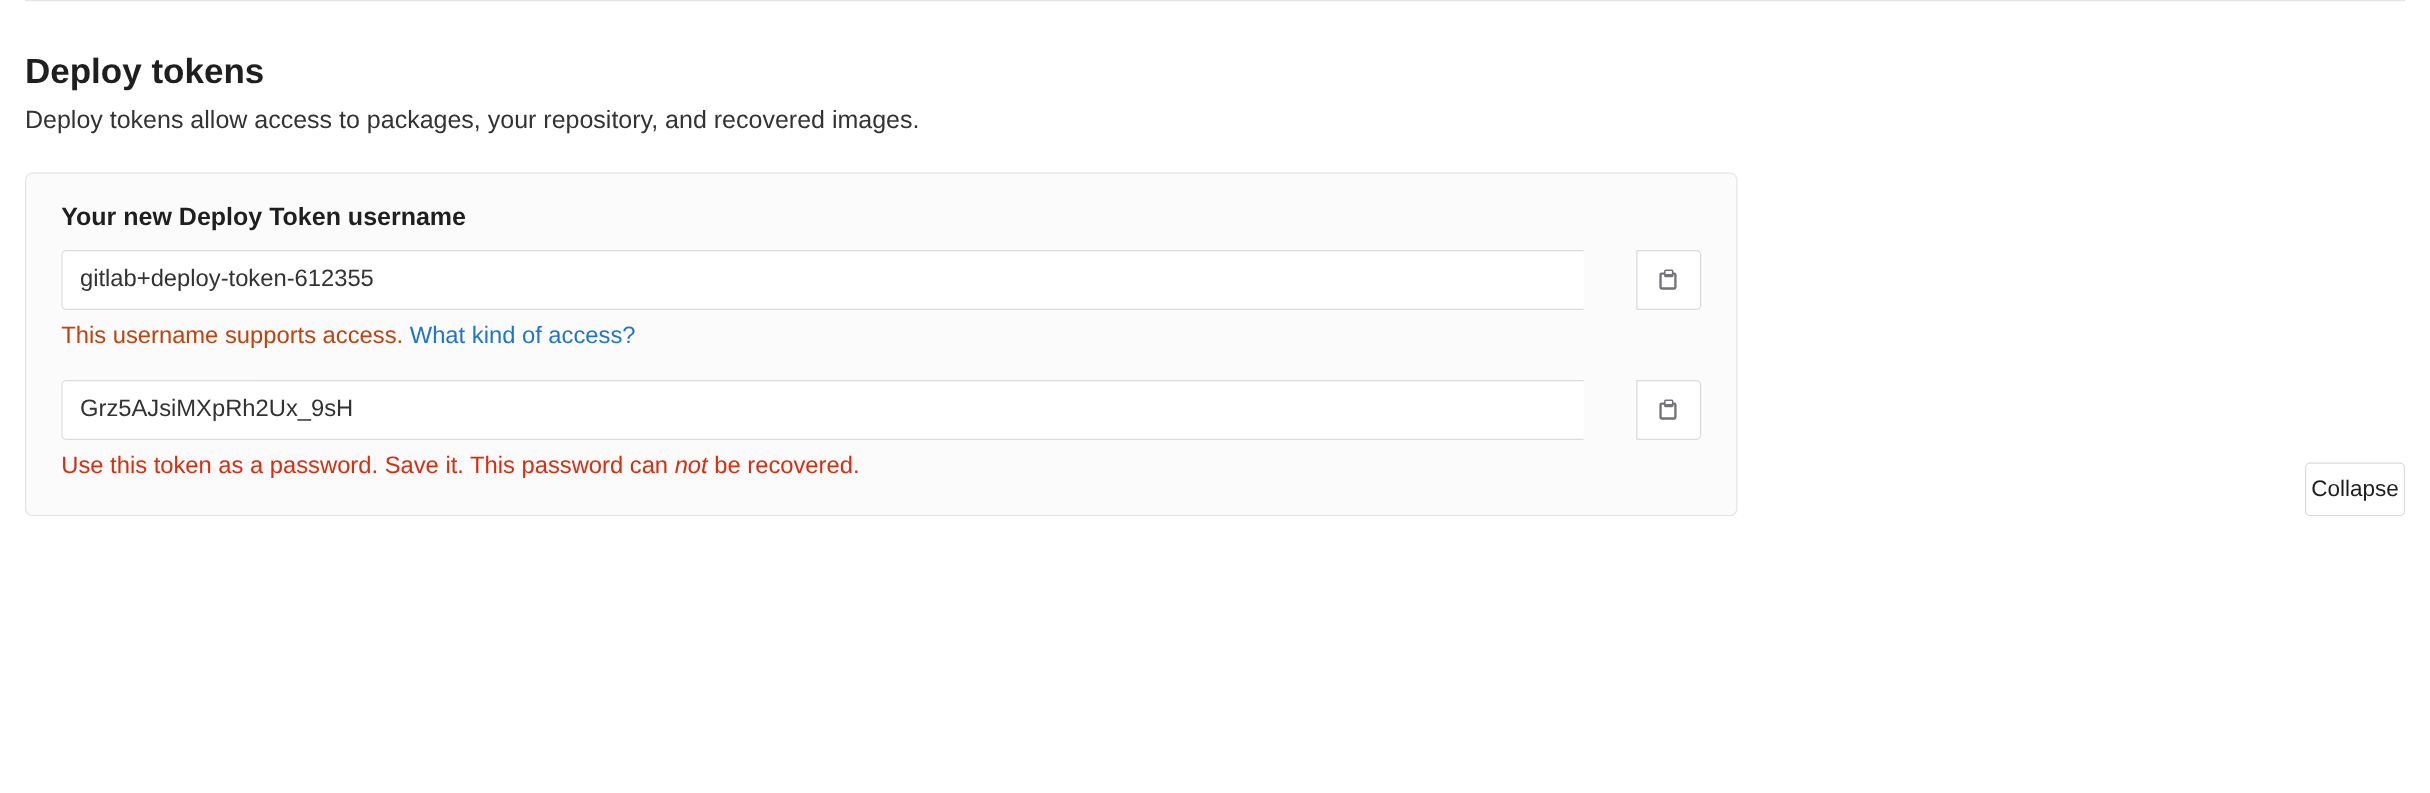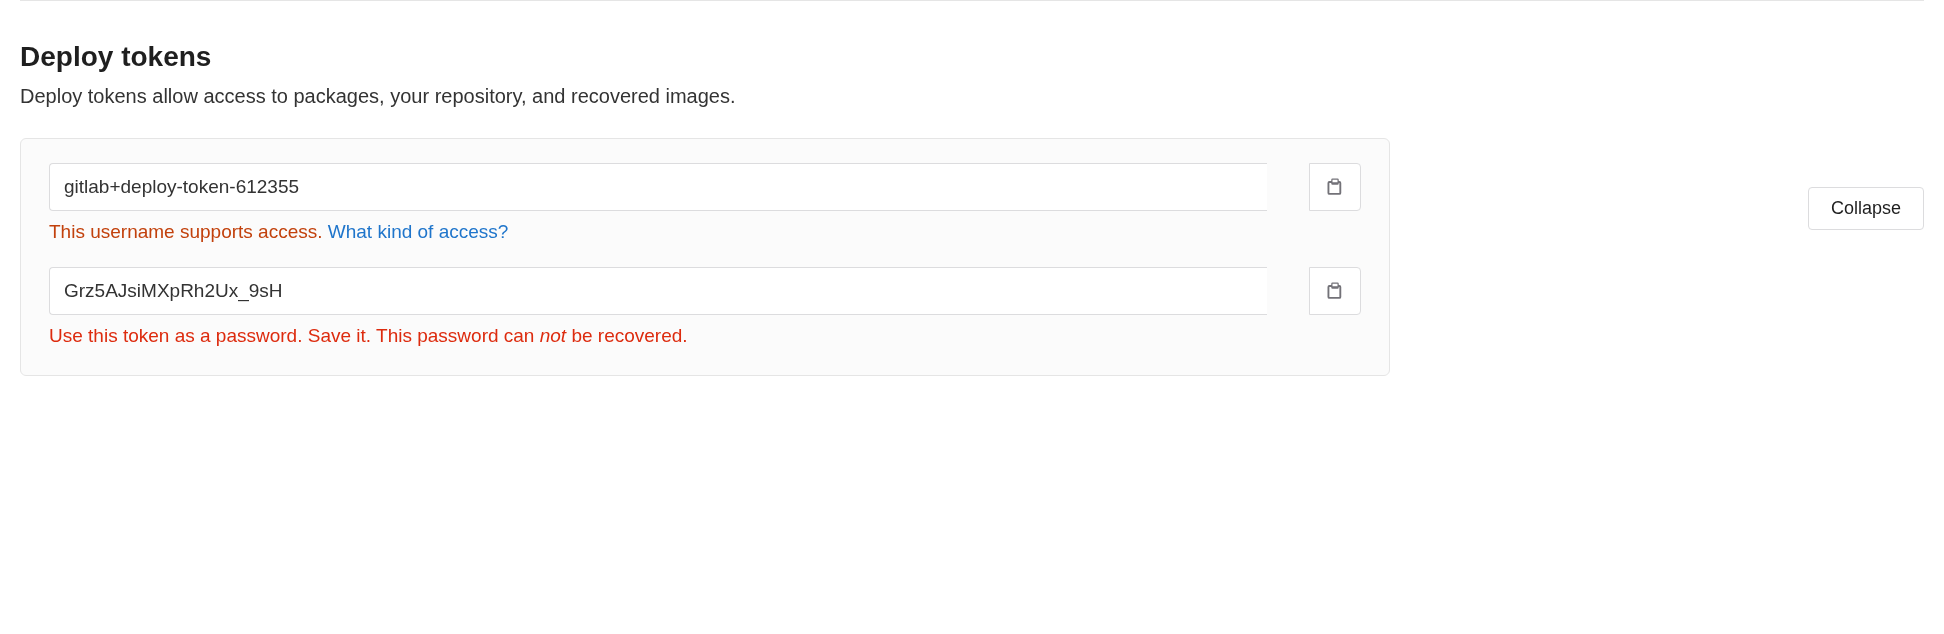--- a/index.html
+++ b/index.html
@@ -13,21 +13,21 @@
       background: #fff;
       padding: 0 20px;
     }
     .top-border {
       border-top: 1px solid #e5e5e5;
       margin-bottom: 40px;
     }
     .container {
       display: flex;
       gap: 40px;
-      align-items: center;
+      align-items: flex-end;
     }
     .main-content {
       flex: 1;
     }
     .header-row {
       display: flex;
       justify-content: space-between;
       align-items: flex-start;
       margin-bottom: 12px;
     }
@@ -38,21 +38,21 @@
     }
     .section-description {
       font-size: 20px;
       color: #333;
       margin-bottom: 30px;
     }
     .collapse-btn {
       background: #fff;
       border: 1px solid #dcdcde;
       border-radius: 4px;
-      padding: 10px 22px;
+      padding: 10px 4px;
       font-size: 18px;
       color: #1f1f1f;
       cursor: pointer;
       font-family: inherit;
     }
     .token-panel {
       border: 1px solid #e5e5e5;
       border-radius: 6px;
       background: #fbfbfb;
       padding: 24px 28px 28px 28px;
@@ -125,20 +125,21 @@
 
     <div class="header-row">
       <div>
         <h2 class="section-title">Deploy tokens</h2>
       </div>
     </div>
 
     <p class="section-description">Deploy tokens allow access to packages, your repository, and recovered images.</p>
 
     <div class="token-panel">
+      <div class="panel-label">Your new Deploy Token username</div>
 
       <div class="input-group">
         <input type="text" class="token-input" readonly="" value="gitlab+deploy-token-612355" style="">
         <button class="copy-btn">
           <span>
             <svg viewBox="0 0 16 16">
                 <path d="M10 2H6a1 1 0 0 0-1 1v1H3.5A1.5 1.5 0 0 0 2 5.5v8A1.5 1.5 0 0 0 3.5 15h8a1.5 1.5 0 0 0 1.5-1.5v-8A1.5 1.5 0 0 0 11.5 4H11V3a1 1 0 0 0-1-1zM6 3h4v2H6V3zM3.5 5.5H5V6a1 1 0 0 0 1 1h4a1 1 0 0 0 1-1v-.5h.5v8h-8v-8z"></path>
               </svg>
           </span>
         </button>

